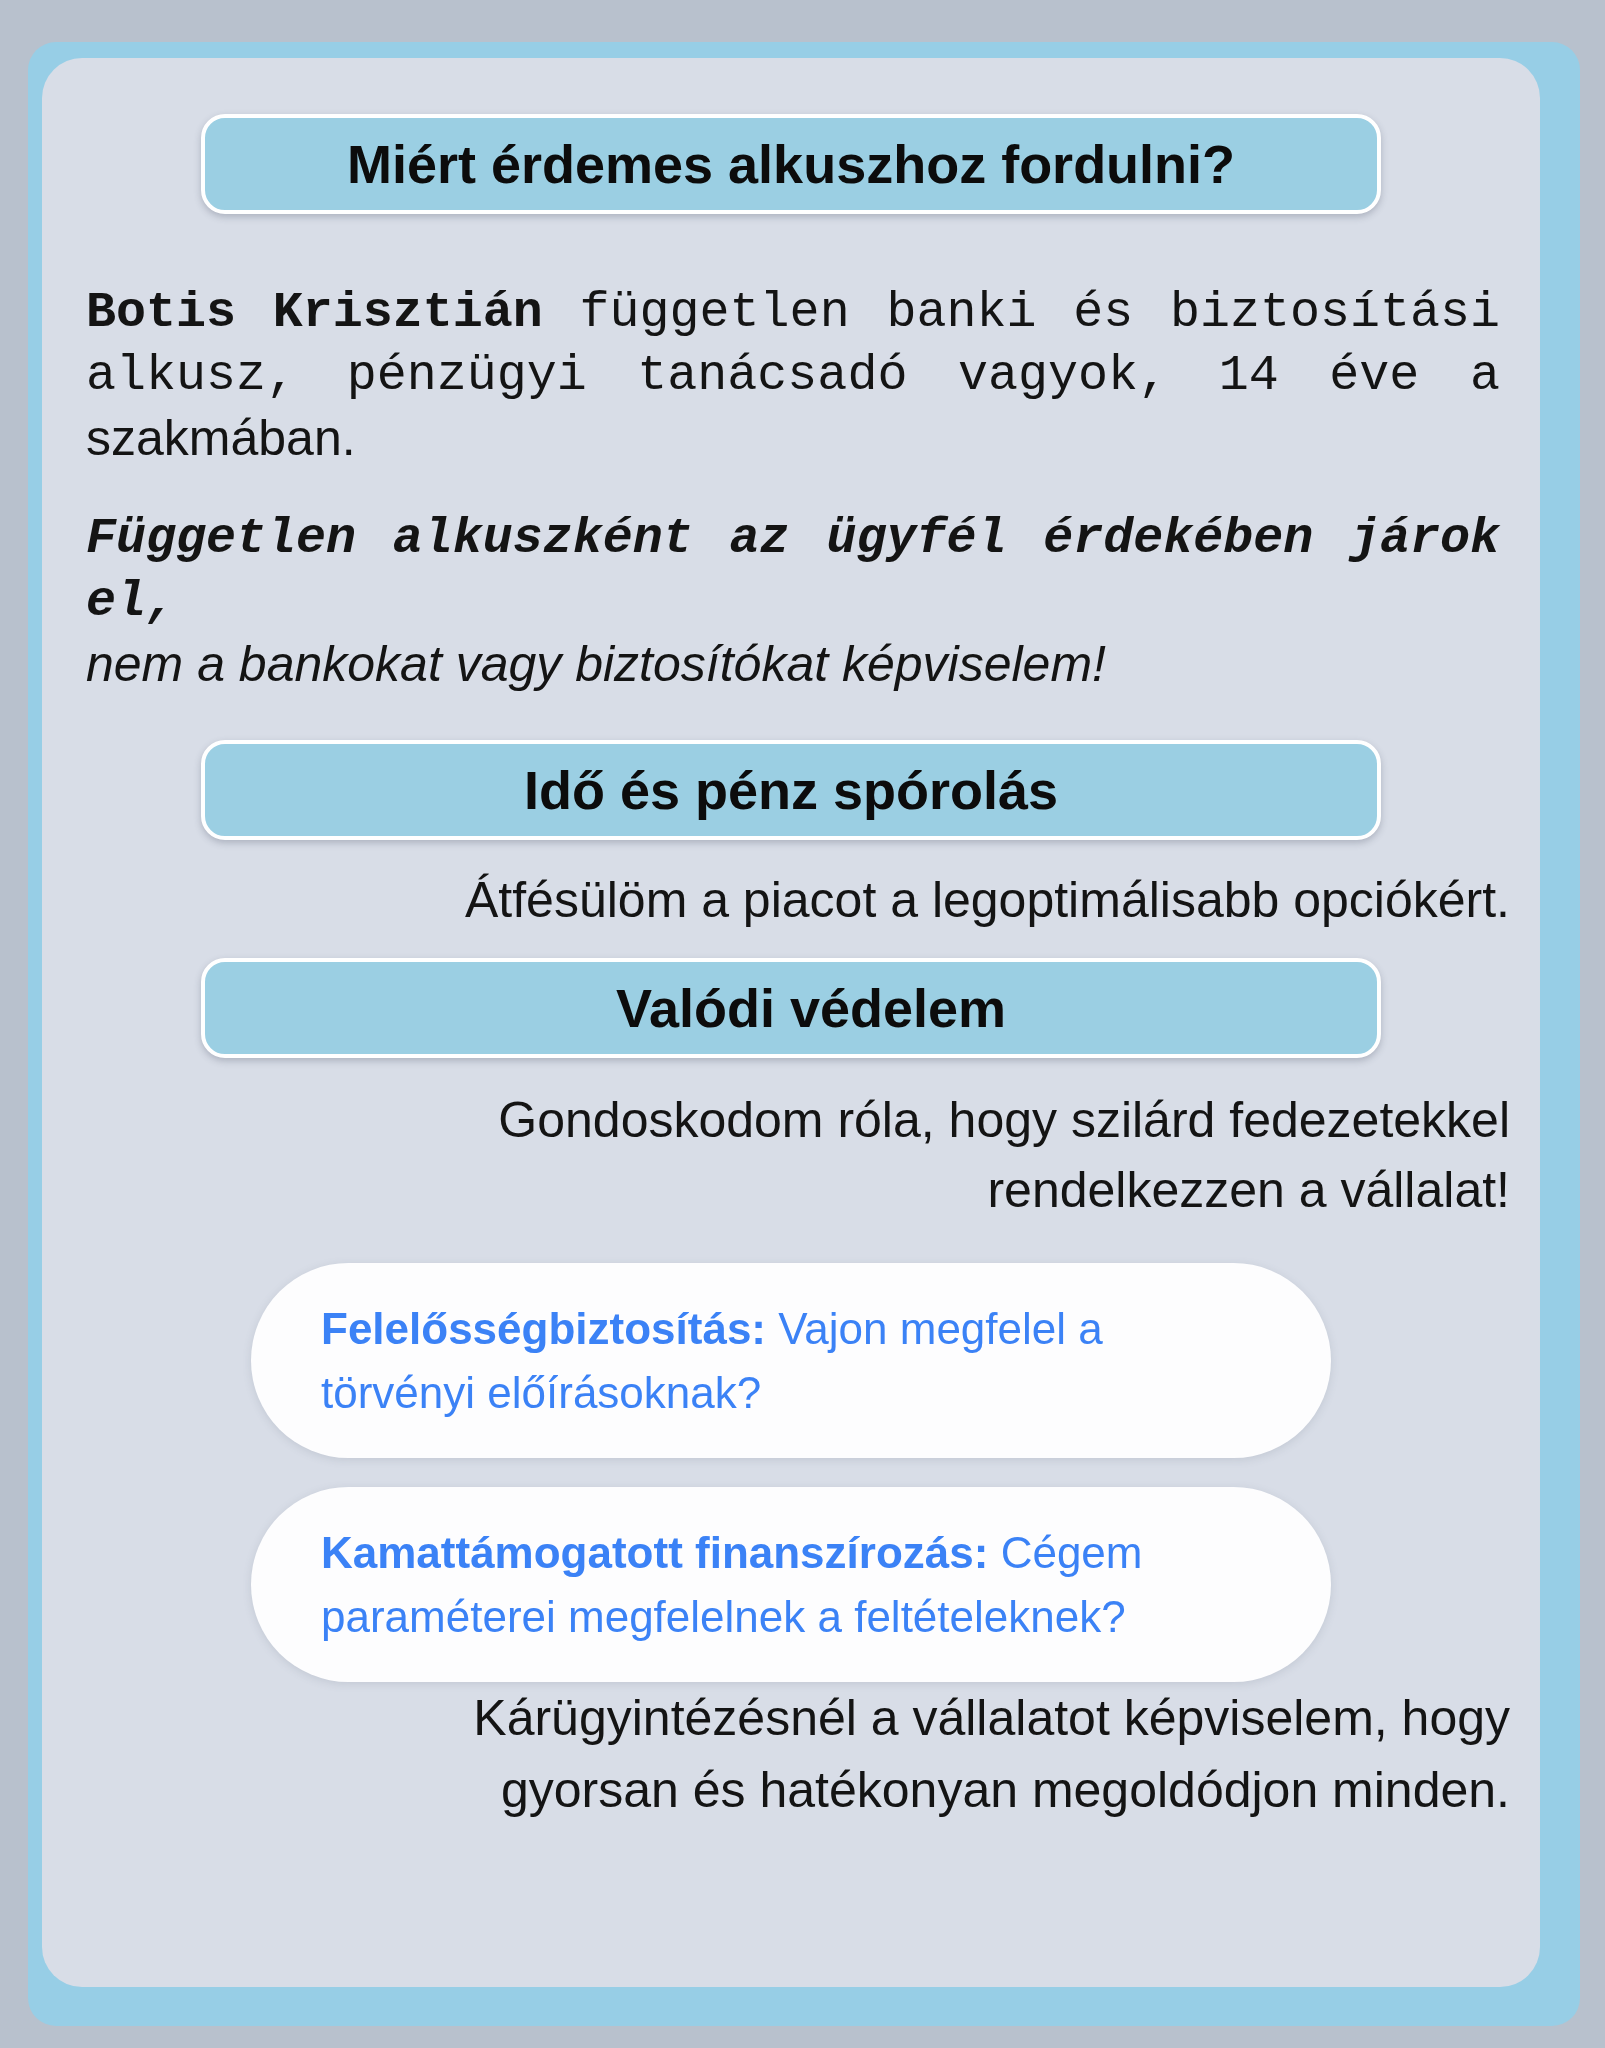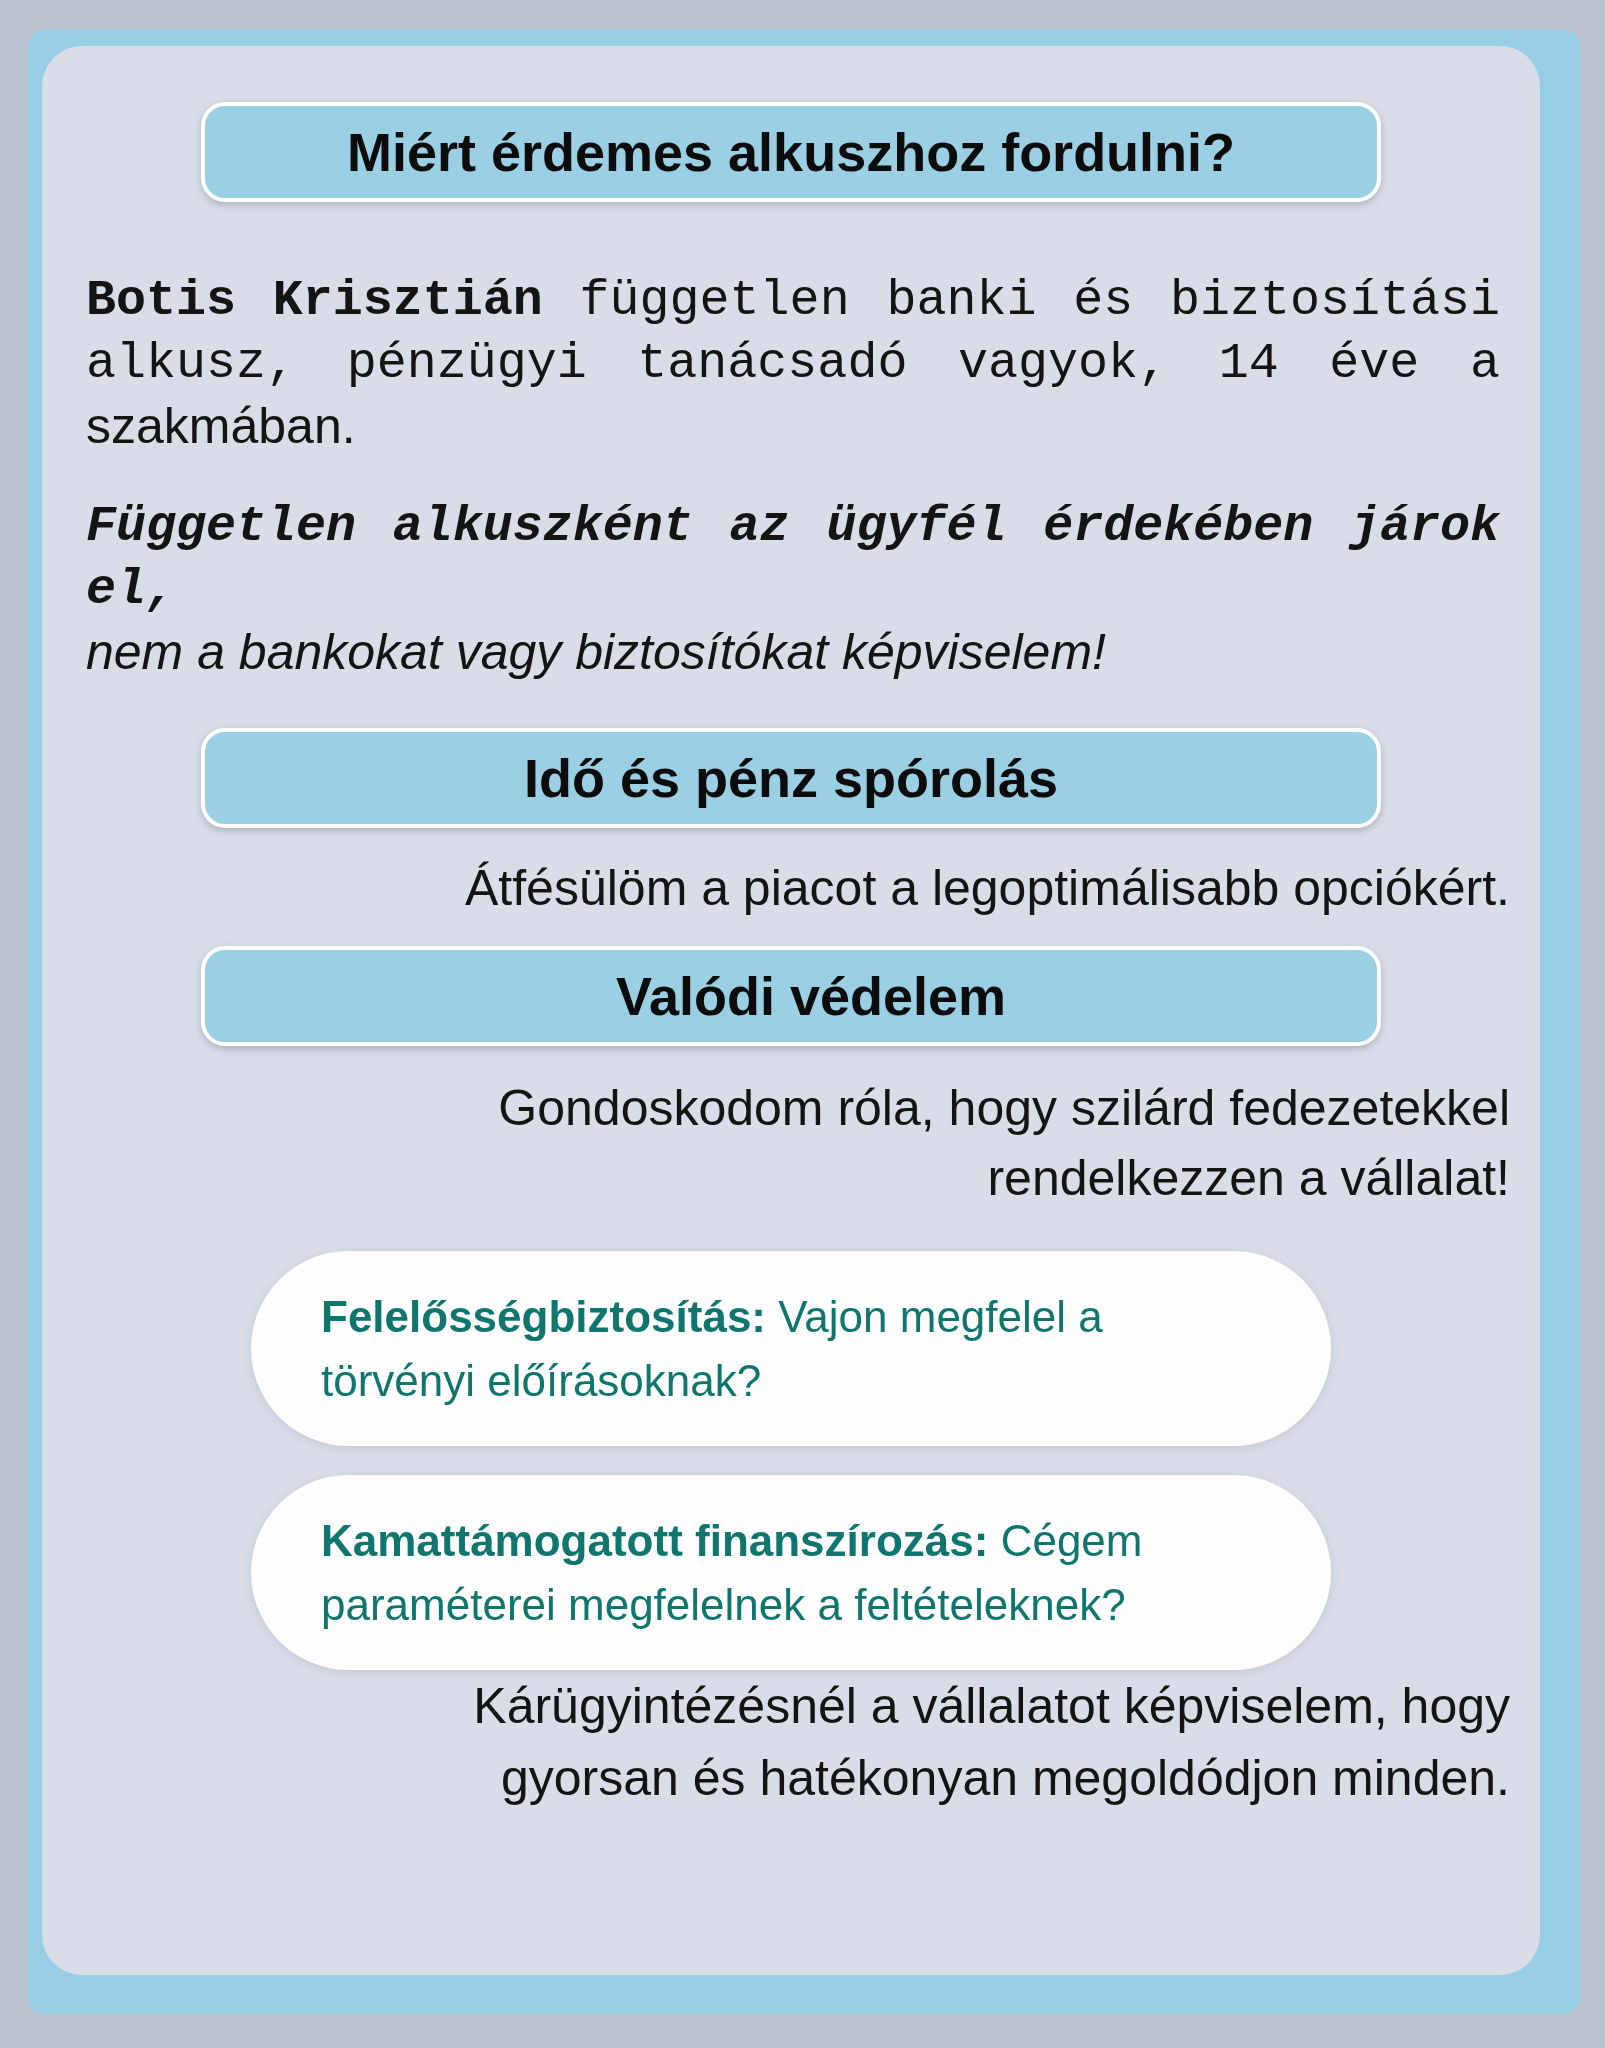--- a/index.html
+++ b/index.html
@@ -6,24 +6,24 @@
   body {
     width: 1605px; height: 2048px;
     background: #b8c1cd;
     position: relative;
     overflow: hidden;
     font-family: "Liberation Sans", sans-serif;
     color: #141414;
   }
   .frame {
     position: absolute;
-    left: 28px; top: 30px;
+    left: 28px; top: 42px;
     width: 1552px; height: 1984px;
     background: #97cee6;
-    border-radius: 16px;
+    border-radius: 28px;
   }
   .content {
     position: absolute;
     left: 14px; top: 16px;
     width: 1498px; height: 1929px;
     background: #d8dde7;
     border-radius: 40px;
     overflow: hidden;
   }
   .header-box {
@@ -68,21 +68,21 @@
   .support-body .line { line-height: 72px; }
 
   .bubble {
     box-sizing: border-box;
     width: 1080px; height: 195px;
     margin: 0 auto;
     background: #fdfdfe;
     border-radius: 98px;
     display: flex; flex-direction: column; justify-content: center;
     padding: 0 60px 0 70px;
-    color: #0f766e;
+    color: #3b82f6;
     font-size: 44px;
     box-shadow: 0 2px 8px rgba(100,110,130,0.18);
   }
   .bubble .bline { line-height: 64px; white-space: nowrap; }
   .bubble .blabel { font-weight: bold; }
   .bubble-1 { margin-top: 38px; }
   .bubble-2 { margin-top: 29px; }
 
   strong { font-weight: bold; }
 </style>

